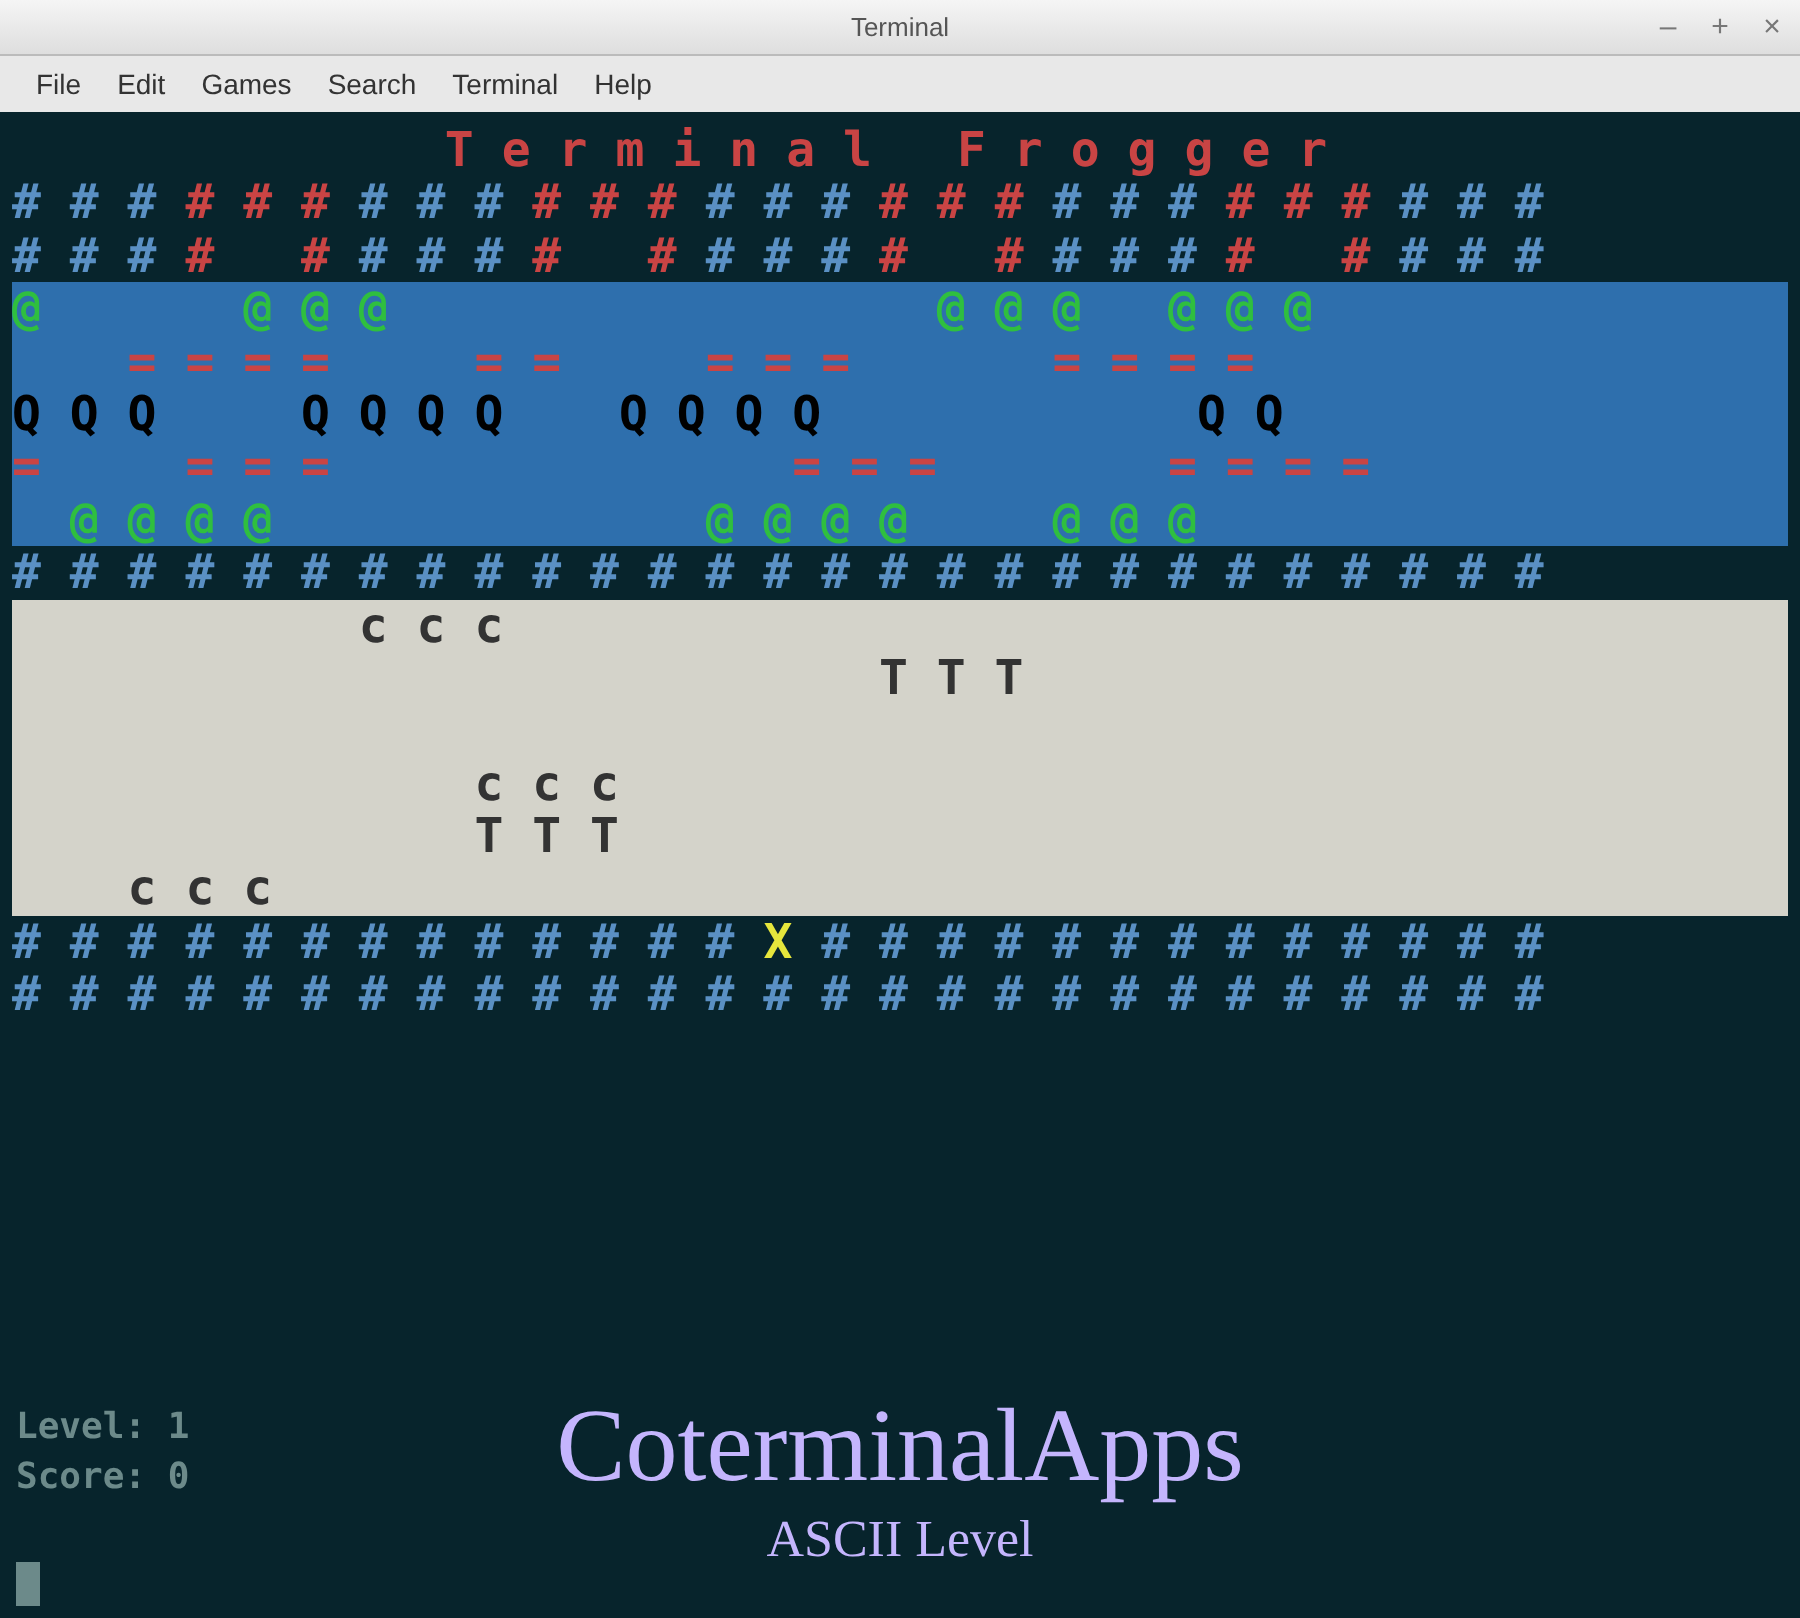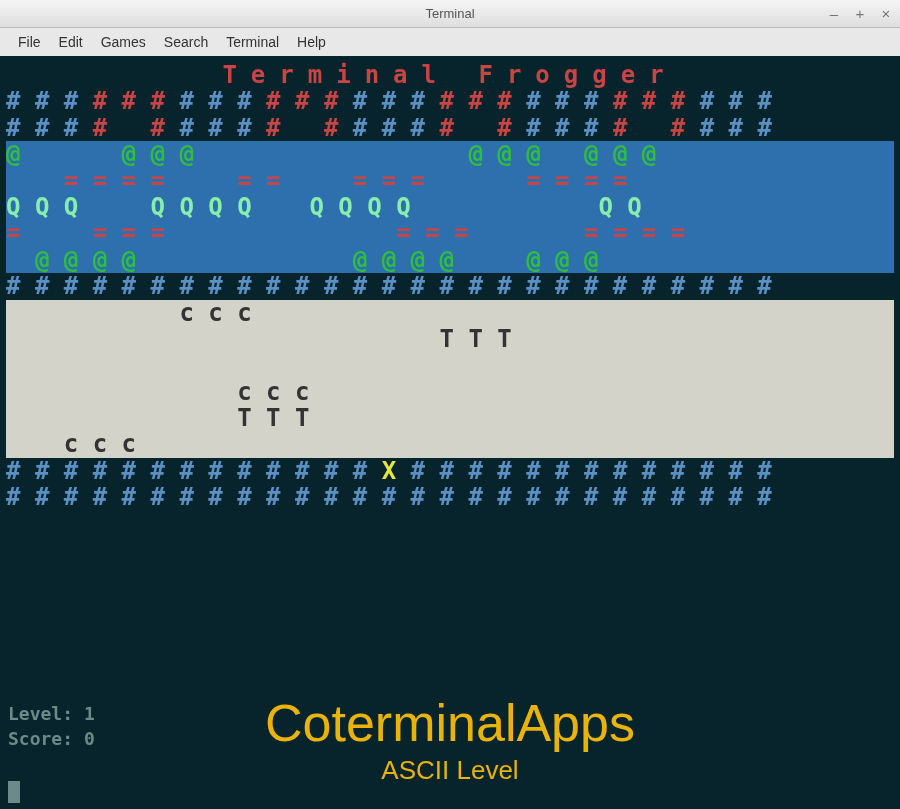--- a/index.html
+++ b/index.html
@@ -63,31 +63,31 @@
   }
   .gamewrap { line-height: 1.1; }
   .row {
     white-space: pre;
   }
   .title-row { letter-spacing: 14px; text-align: center; color: #c94444; }
   .bg-blue { background: #2e6fad; display: block; }
   .bg-gray { background: #d4d3ca; display: block; color: #333; }
   .c-blue { color: #5a90c4; }
   .c-red { color: #c94444; }
-  .c-cyan { color: #86efac; }
+  .c-cyan { color: #000000; }
   .c-green { color: #2fbf3f; }
   .c-yellow { color: #e6e63c; }
   .c-dark { color: #333; }
   .overlay {
     position: absolute;
     bottom: 24px;
     left: 0; right: 0;
     text-align: center;
-    color: #eab308;
-    font-family: Liberation Sans, sans-serif;
+    color: #c4b5fd;
+    font-family: Liberation Serif, serif;
     font-weight: normal;
   }
   .overlay .big { font-size: 52px; }
   .overlay .sub { font-size: 26px; margin-top: 4px; }
   .status {
     position: absolute;
     left: 8px;
     bottom: 58px;
     color: #6c8a8a;
     font-size: 18px;

